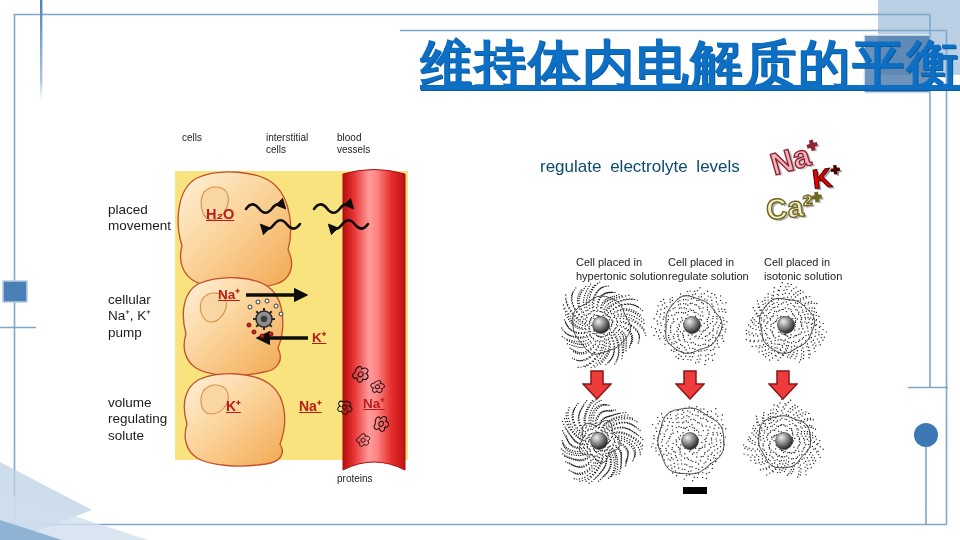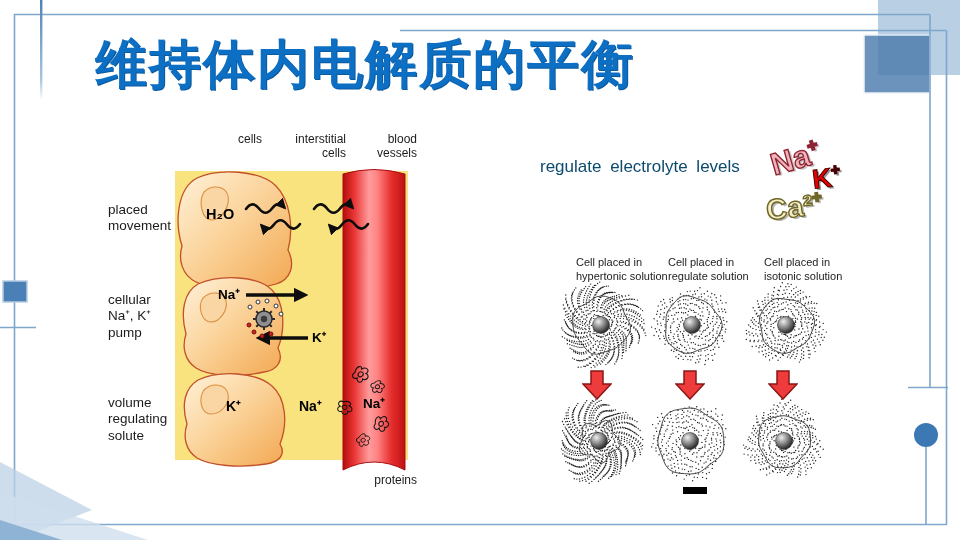--- a/index.html
+++ b/index.html
@@ -1,25 +1,25 @@
 <!DOCTYPE html>
 <html><head>
 <meta charset="utf-8">
 <style>
   html,body{margin:0;padding:0;background:#fff;}
   .slide{position:relative;width:960px;height:540px;background:#fff;overflow:hidden;
          font-family:"Liberation Sans",sans-serif;}
   #decor{position:absolute;left:0;top:0;z-index:0;}
-  #slide-title{position:absolute;left:95px;top:30px;width:865px;text-align:left;
+  #slide-title{position:absolute;left:95px;top:30px;width:865px;text-align:right;
     font-size:52px;font-weight:bold;color:#0d6fc4;letter-spacing:2px;z-index:2;
-    text-shadow:1px 1px 0 #0a5a9e;white-space:nowrap;}
+    text-shadow:1px 1px 0 #0a5a9e;white-space:nowrap;text-decoration:underline;}
   
   #left-figure{position:absolute;left:100px;top:128px;width:320px;height:380px;z-index:1;}
-  .fig-label{position:absolute;font-size:12px;color:#1c1c1c;line-height:1.2;text-align:right;}
-  .ion{position:absolute;font-size:13.5px;font-weight:bold;color:#000000;}
+  .fig-label{position:absolute;font-size:10px;color:#1c1c1c;line-height:1.2;text-align:left;}
+  .ion{position:absolute;font-size:13.5px;font-weight:bold;color:#b91c1c;text-decoration:underline;}
   .row-label{position:absolute;left:108px;font-size:13.5px;color:#1c1c1c;line-height:1.22;z-index:1;}
   
   #right-caption{position:absolute;left:540px;top:157px;font-size:17px;color:#0c4a6e;
     word-spacing:4px;z-index:1;}
   .ion-logo{position:absolute;font-weight:bold;z-index:1;white-space:nowrap;}
   #ion-na{left:770px;top:136px;font-size:31px;color:#f2b3bb;transform:rotate(-16deg);
     -webkit-text-stroke:1.4px #8e2433;text-shadow:2px 2px 0 #c9c9c9;}
   #ion-k{left:812px;top:158px;font-size:27px;color:#e60000;transform:rotate(-7deg);
     -webkit-text-stroke:1px #480000;text-shadow:2px 2px 0 #9a9a9a;}
   #ion-ca{left:766px;top:186px;font-size:29px;color:#f5eec5;transform:rotate(-7deg);

